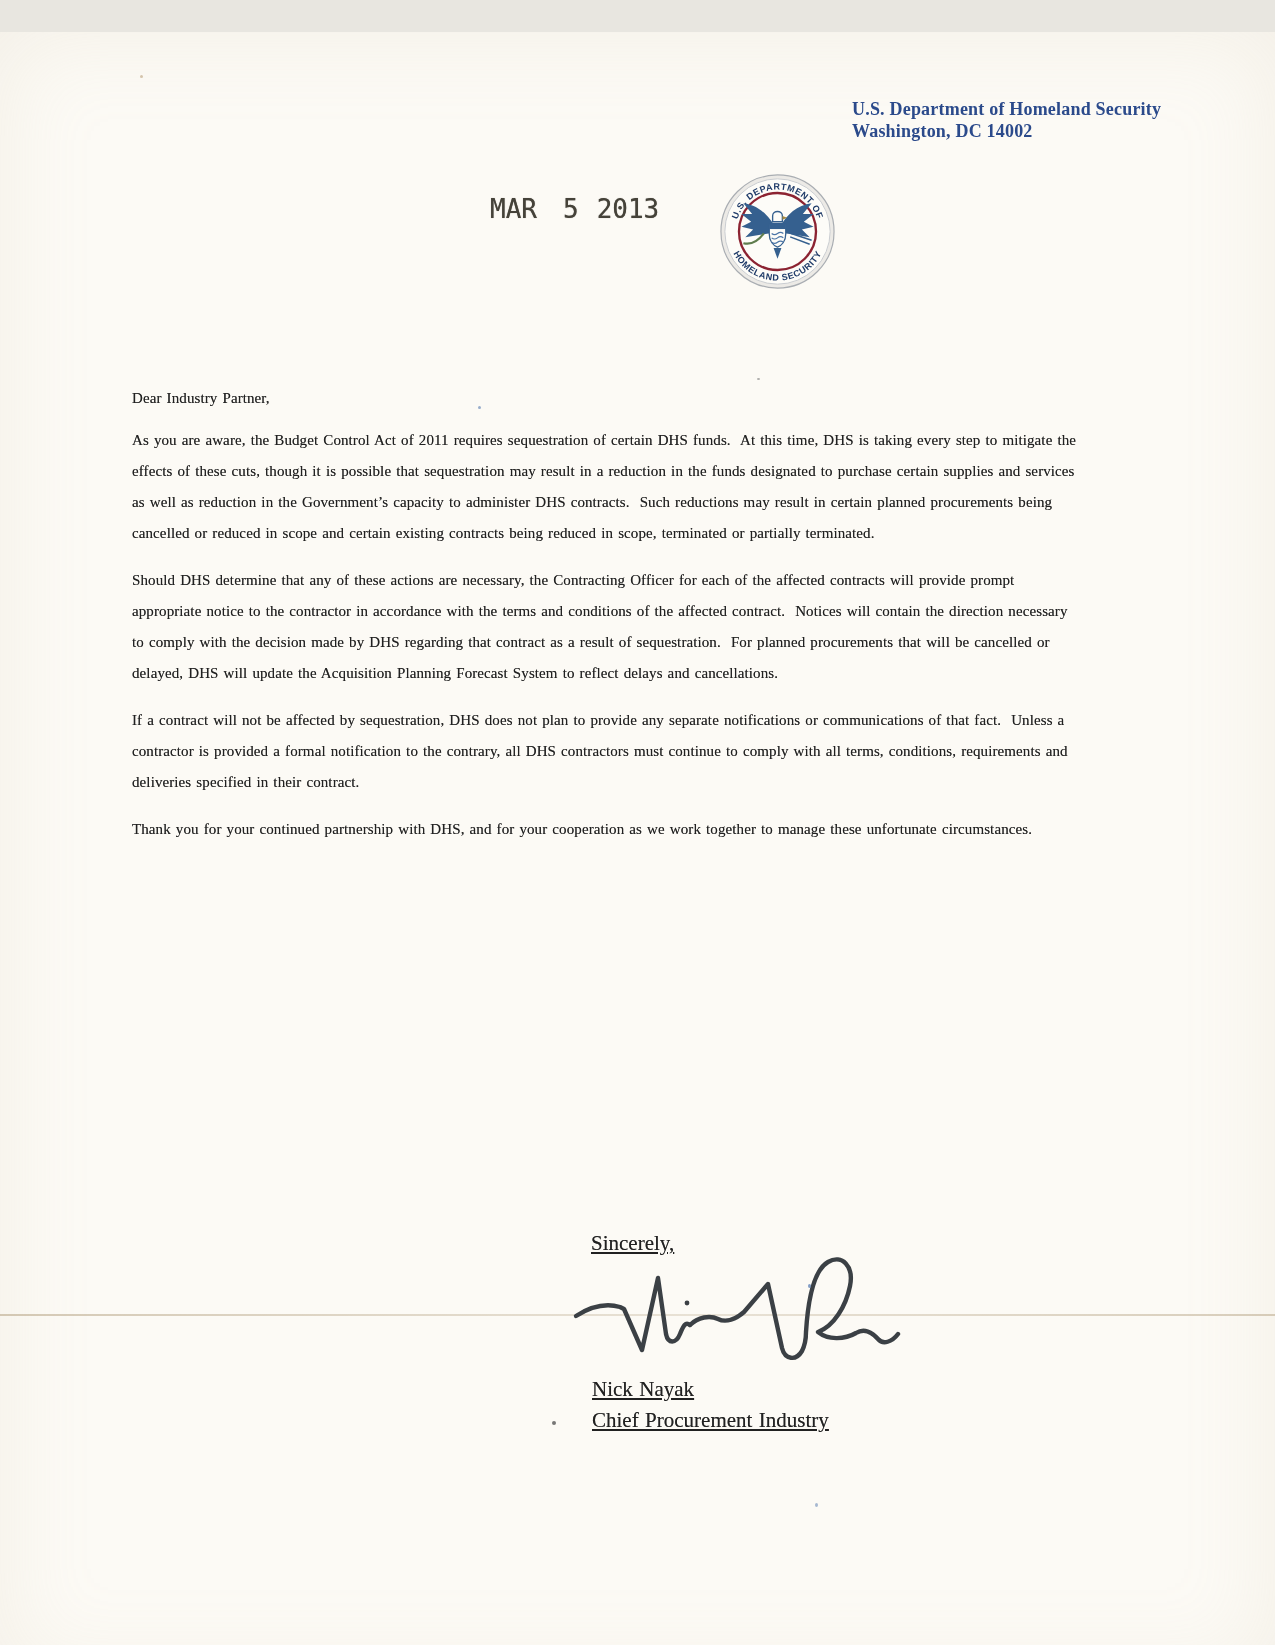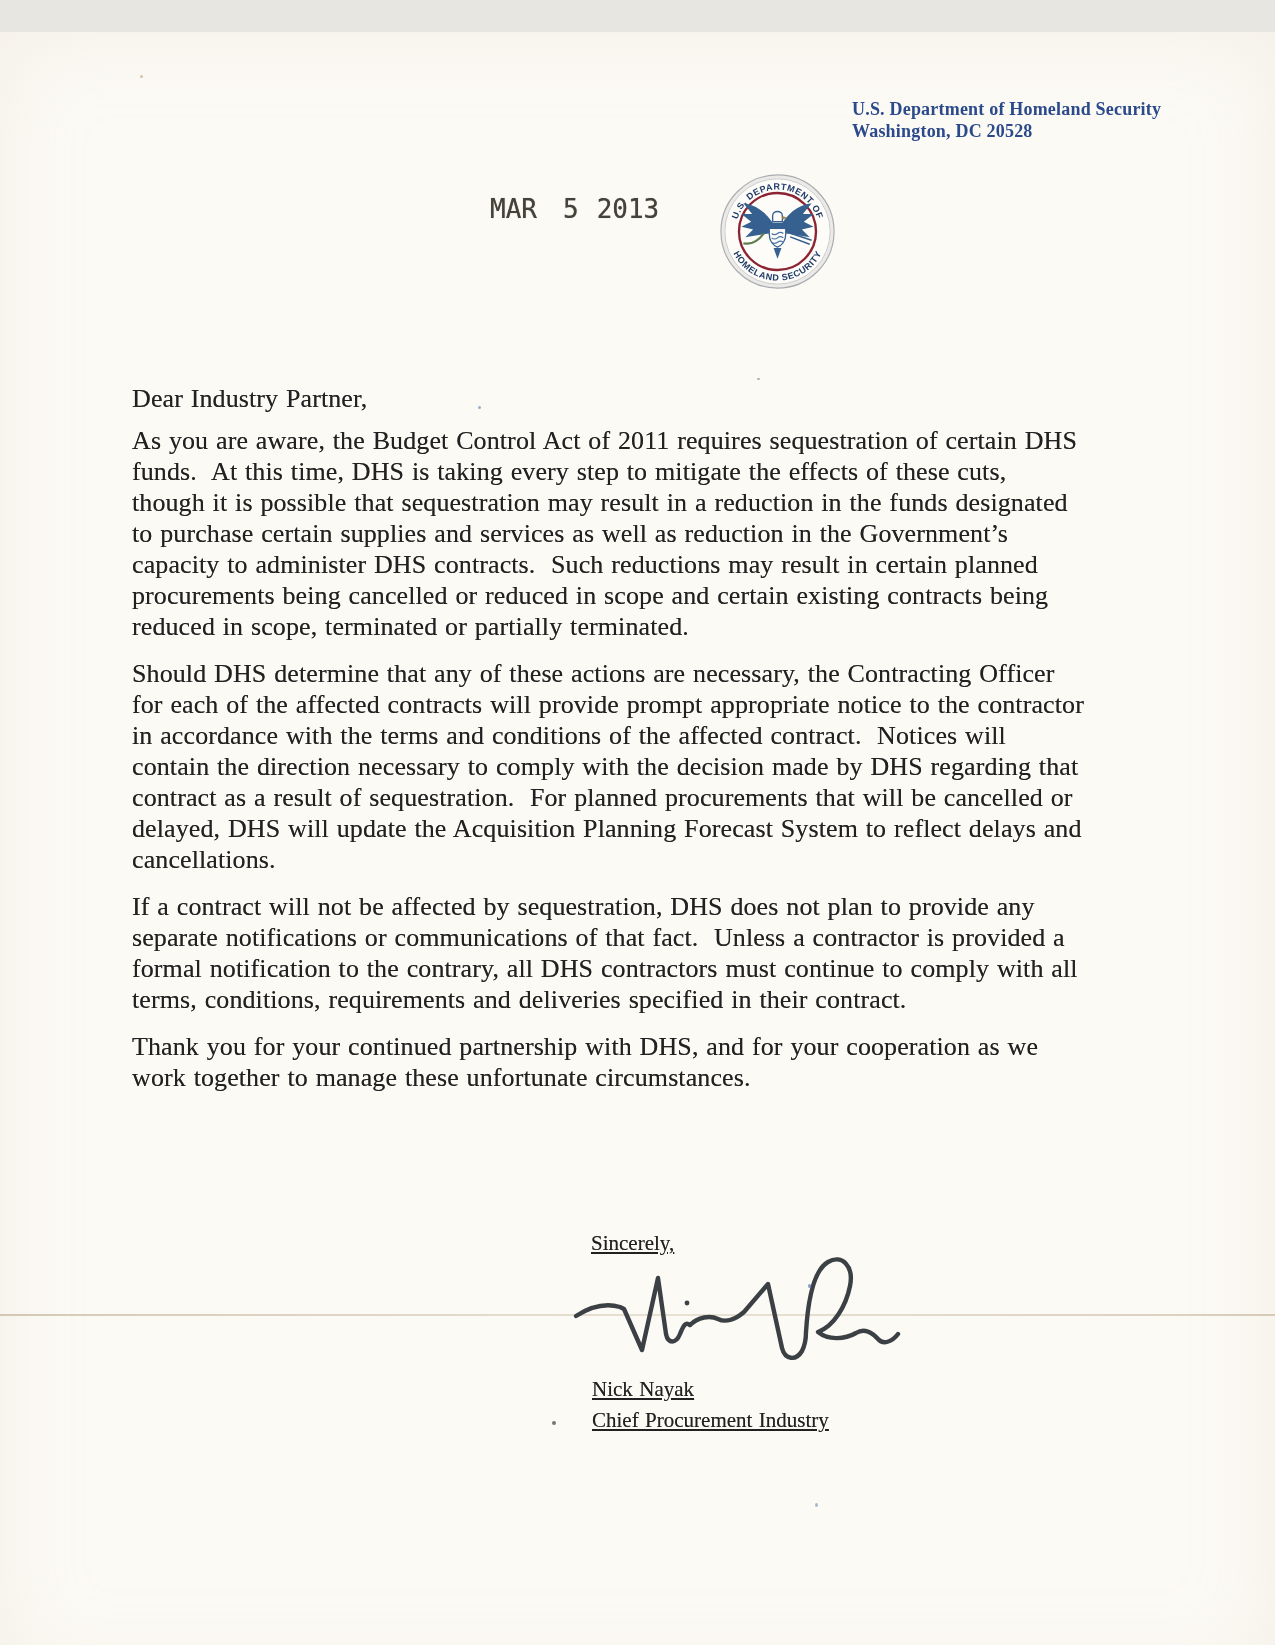--- a/index.html
+++ b/index.html
@@ -30,21 +30,21 @@
   .seal-text { font-family:"Liberation Sans",sans-serif; font-size:9.2px; font-weight:bold; fill:#1e3a68; letter-spacing:.6px; }
   
   .wordmark {
     position:absolute; left:852px; top:146px;
     font-weight:bold; font-size:46px; line-height:49px;
     color:#30659a; letter-spacing:.2px;
   }
   
   .letter-body {
     position:absolute; left:132px; top:351px; width:952px;
-    font-size:26px; line-height:31px; color:#212121;
+    font-size:15px; line-height:31px; color:#212121;
     word-spacing:1.2px; letter-spacing:.1px;
     text-shadow:0 0 .45px rgba(35,35,35,.55);
   }
   .letter-body p { margin:0 0 16px 0; }
   .letter-body p.salutation { margin-bottom:11px; }
   
   .valediction, .signer {
     position:absolute; font-size:21px; line-height:31px; color:#212121;
     word-spacing:1.2px; text-shadow:0 0 .45px rgba(35,35,35,.55);text-decoration:underline;
   }
@@ -66,21 +66,21 @@
   .s5 { left:552px; top:1389px; width:4px; height:4px; background:rgba(85,85,85,.8); }
   .s6 { left:815px; top:1471px; width:3px; height:4px; background:rgba(108,140,185,.6); }
 </style>
 </head>
 <body>
 
 <div class="page">
 
   <div class="address">
     <div>U.S. Department of Homeland Security</div>
-    <div>Washington, DC 20528</div>
+    <div>Washington, DC 14002</div>
   </div>
 
   <div class="stamp">
     <span class="month">MAR</span><span class="day">5</span><span class="year">2013</span>
   </div>
 
   <svg class="seal" viewBox="0 0 120 120" aria-hidden="true">
     <circle cx="60" cy="60" r="58" fill="#eceae6"></circle>
     <circle cx="60" cy="60" r="58" fill="none" stroke="#a9adb2" stroke-width="1.2"></circle>
     <circle cx="60" cy="60" r="54" fill="#fdfcf8" stroke="#c9ccd0" stroke-width="1"></circle>

